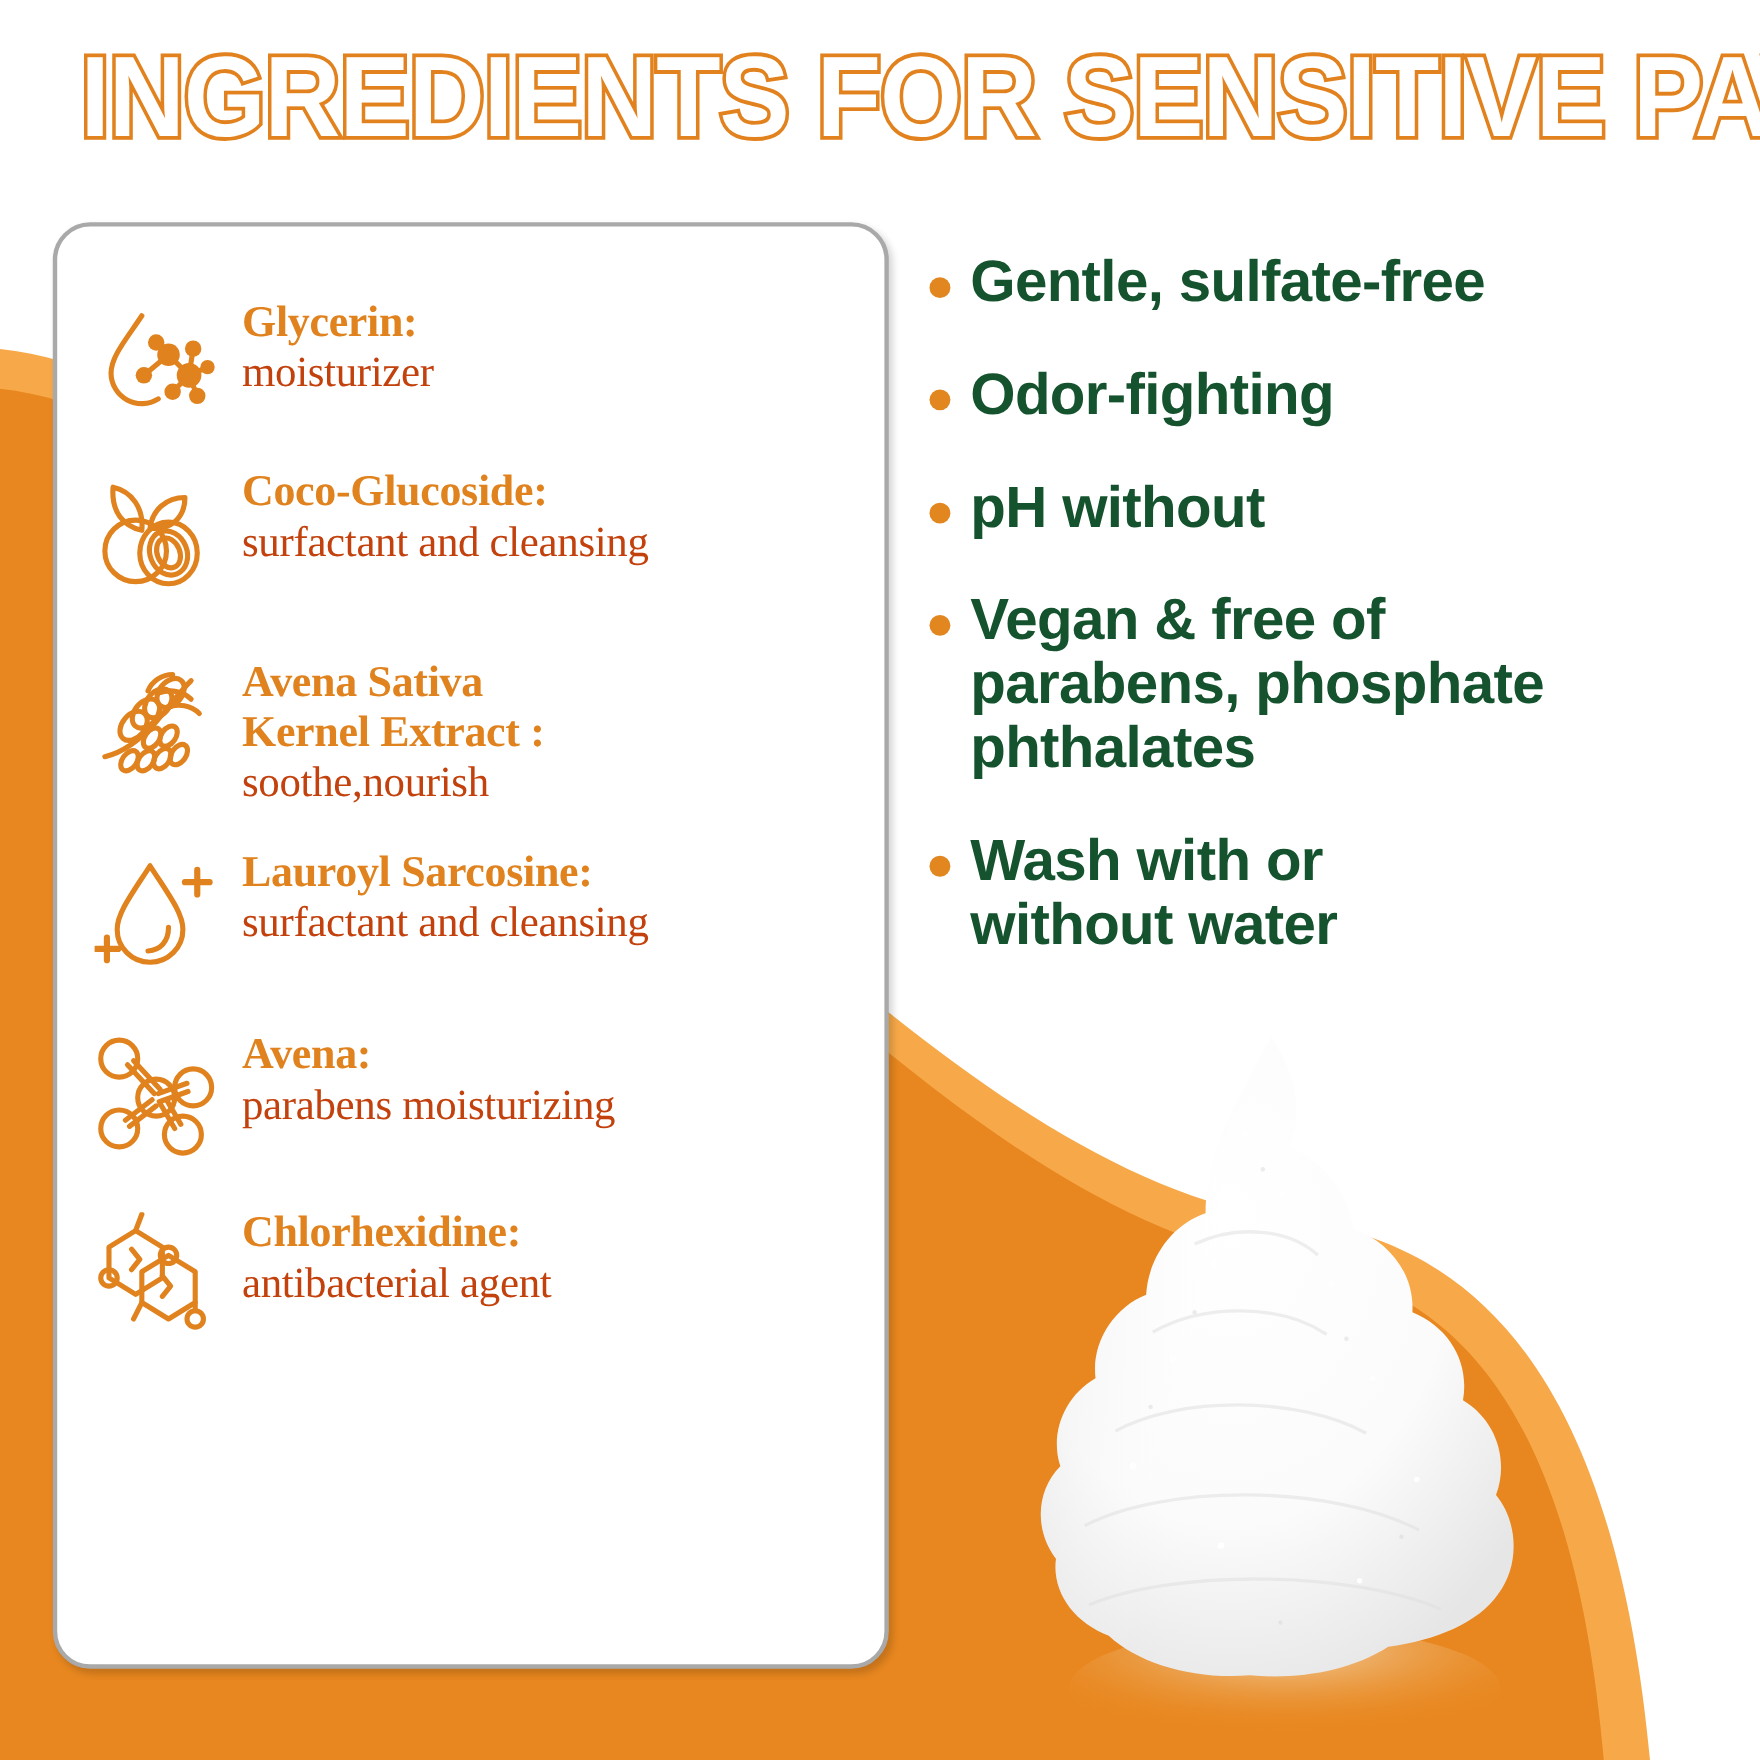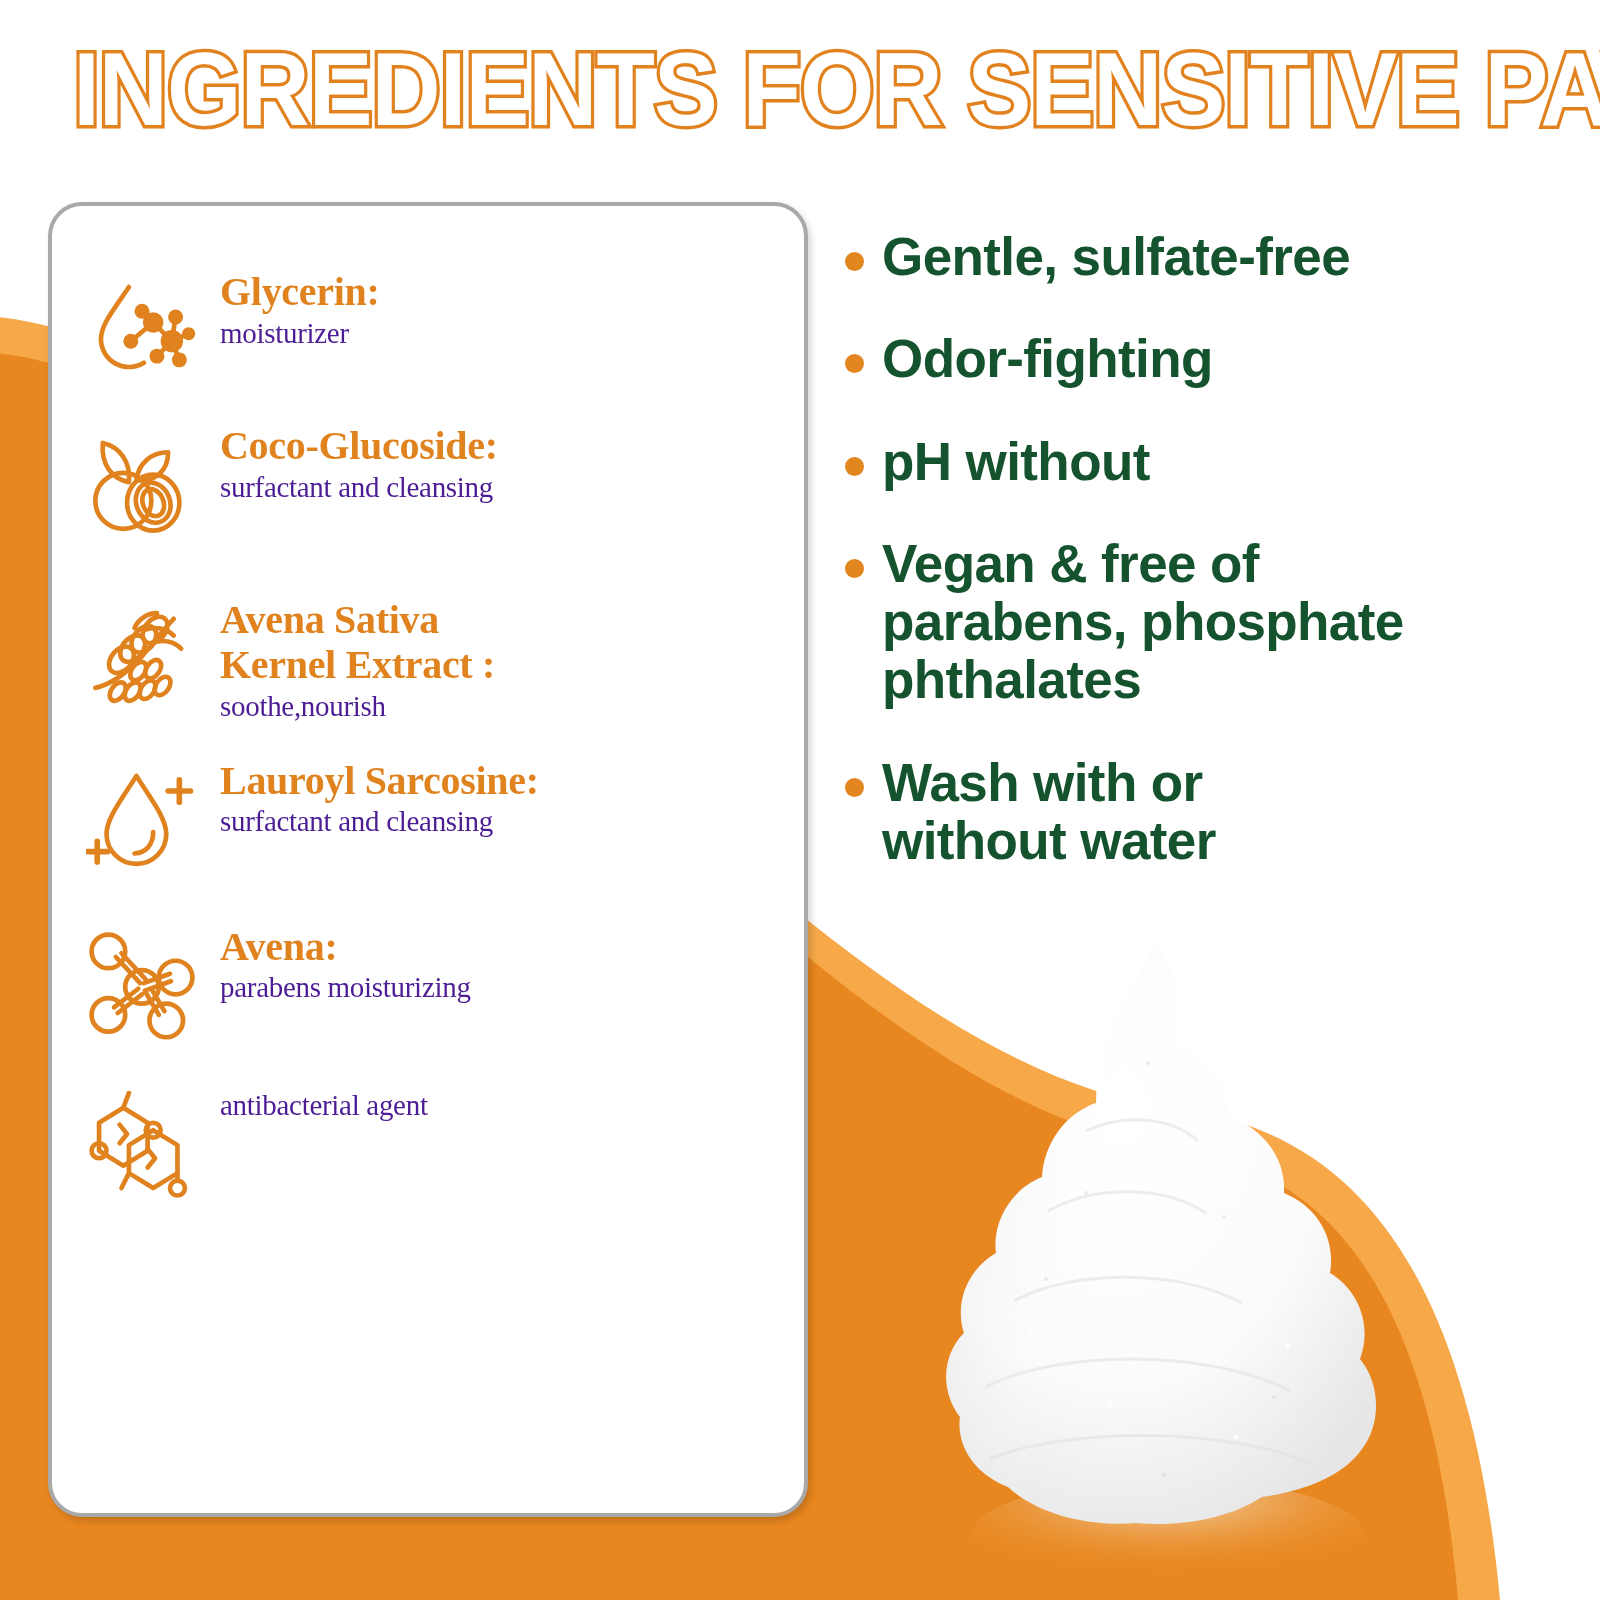--- a/index.html
+++ b/index.html
@@ -73,23 +73,23 @@
 
   .ing-text { padding-top:4px; }
   .ing-name {
     font-size:40px;
     font-weight:700;
     color:#E0821E;
     line-height:1.12;
     letter-spacing:-0.3px;
   }
   .ing-desc {
-    font-size:29px;
+    font-size:39px;
     font-weight:400;
-    color:#4c1d95;
+    color:#c2410c;
     line-height:1.14;
     letter-spacing:-0.3px;
     margin-top:2px;
   }
 
   
   .ing-row.r1 { margin-top:2px; }
   .ing-row.r3 { margin-top:20px; }
   .ing-row.r4 { margin-top:6px; }
   .ing-row.r5 { margin-top:12px; }
@@ -290,20 +290,21 @@
             <path d="M66 62 L74 72 L66 82"></path>
             <line x1="40" y1="18" x2="46" y2="2"></line>
             <line x1="46" y1="88" x2="38" y2="104"></line>
             <circle cx="14" cy="64" r="8"></circle>
             <circle cx="72" cy="42" r="8"></circle>
             <circle cx="98" cy="104" r="8"></circle>
             <line x1="98" y1="88" x2="98" y2="96"></line>
           </svg>
         </span>
         <div class="ing-text">
+          <div class="ing-name">Chlorhexidine:</div>
           <div class="ing-desc">antibacterial agent</div>
         </div>
       </div>
 
     </div>
   </div>
 
   <div class="benefits">
 
     <div class="benefit">

